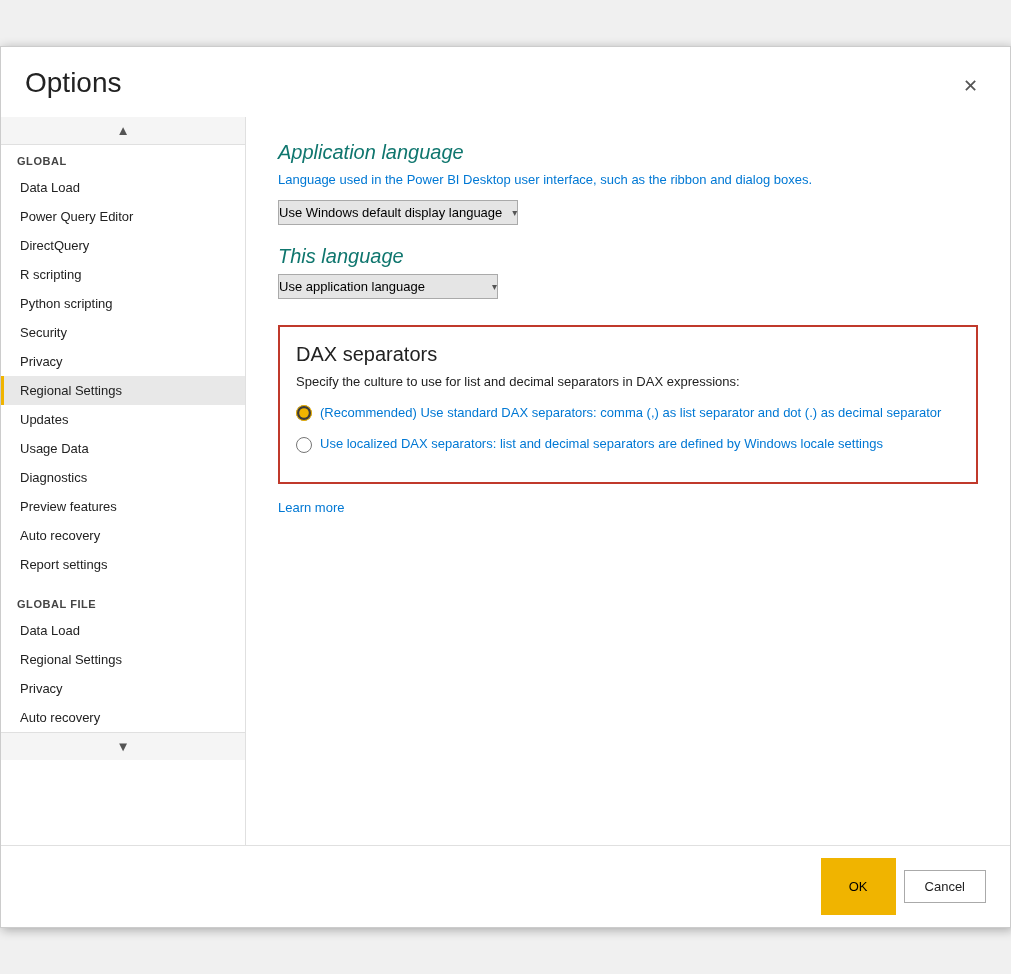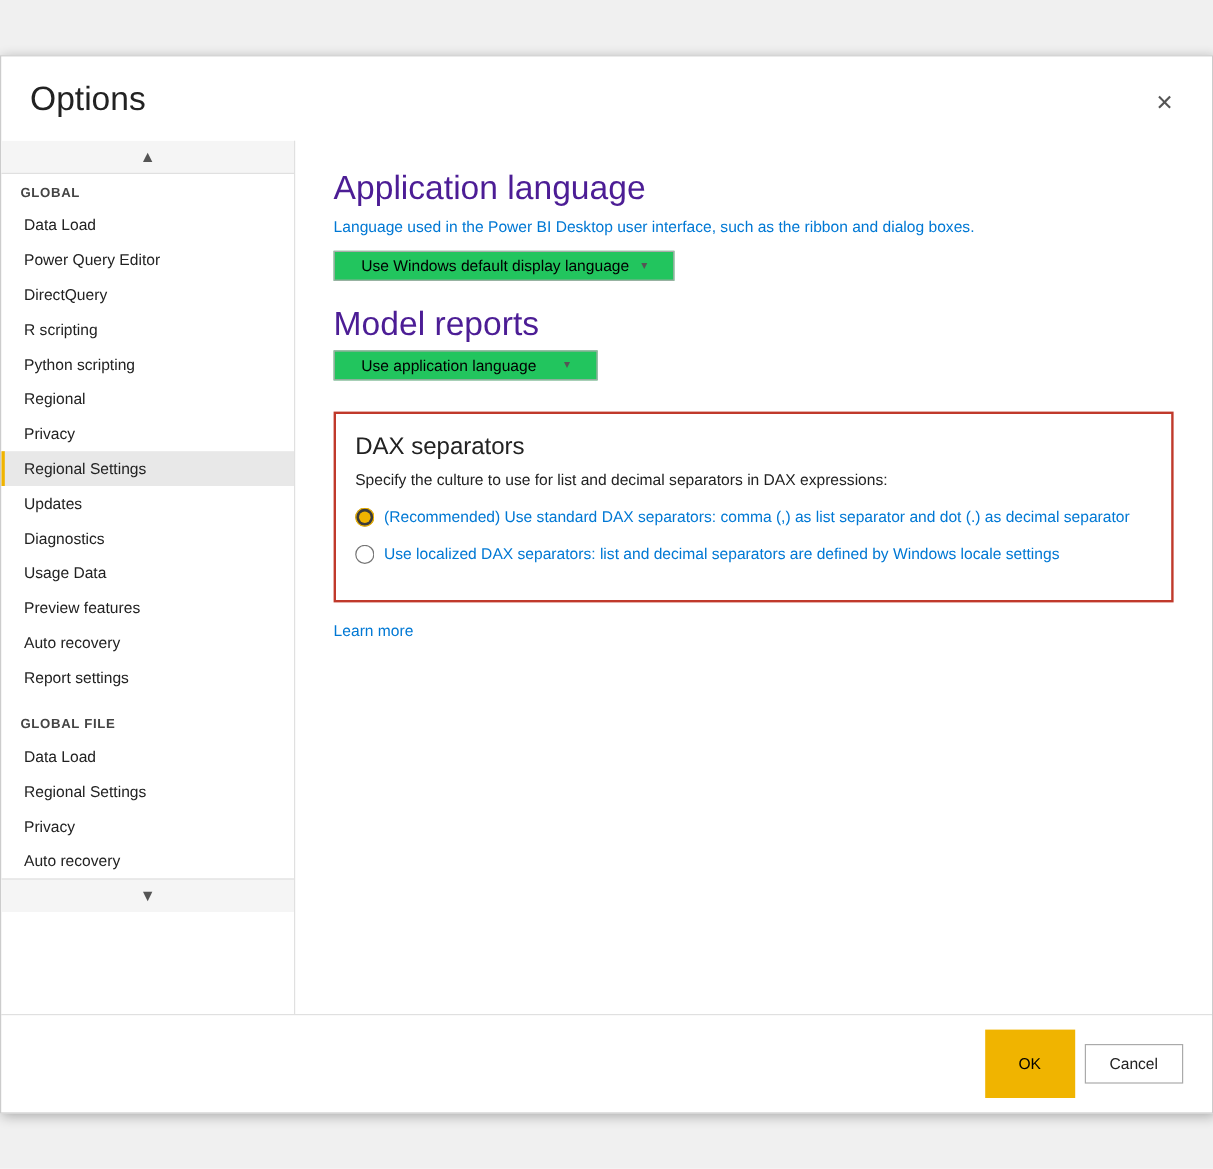--- a/index.html
+++ b/index.html
@@ -98,38 +98,39 @@
       border-top: 1px solid #e0e0e0;
       cursor: pointer;
       color: #555;
     }
     .content-area {
       flex: 1;
       padding: 24px 32px;
       overflow-y: auto;
     }
     .section-title {
-      font-size: 28px;
+      font-size: 20px;
       font-weight: 400;
-      color: #4c1d95;
+      color: #0f766e;
       margin-bottom: 6px;
+      font-style: italic;
     }
     .section-desc {
       color: #0078d4;
       font-size: 13px;
       margin-bottom: 10px;
       line-height: 1.5;
     }
     .dropdown-select {
       display: inline-flex;
       align-items: center;
       border: 1px solid #aaa;
-      padding: 4px 22px;
-      font-size: 13px;
-      background: #22c55e;
+      padding: 4px 0;
+      font-size: 13px;
+      background: #e5e5e5;
       cursor: pointer;
       margin-bottom: 20px;
       min-width: 220px;
       justify-content: space-between;
     }
     .dropdown-select span.arrow {
       margin-left: 10px;
       font-size: 10px;
       color: #555;
     }
@@ -146,21 +147,21 @@
       margin-bottom: 8px;
     }
     .dax-desc {
       font-size: 13px;
       color: #222;
       margin-bottom: 14px;
     }
     .radio-group { margin-top: 6px; }
     .radio-item {
       display: flex;
-      align-items: flex-start;
+      align-items: center;
       margin-bottom: 12px;
       font-size: 13px;
     }
     .radio-item input[type="radio"] {
       margin-top: 2px;
       margin-right: 8px;
       accent-color: #f0b400;
       width: 16px;
       height: 16px;
       flex-shrink: 0;
@@ -233,36 +234,36 @@
       <div class="sidebar-item">
         <span>DirectQuery</span>
       </div>
       <div class="sidebar-item">
         <span>R scripting</span>
       </div>
       <div class="sidebar-item">
         <span>Python scripting</span>
       </div>
       <div class="sidebar-item">
-        <span>Regional</span>
+        <span>Security</span>
       </div>
       <div class="sidebar-item">
         <span>Privacy</span>
       </div>
       <div class="sidebar-item active">
         <span>Regional Settings</span>
       </div>
       <div class="sidebar-item">
         <span>Updates</span>
       </div>
       <div class="sidebar-item">
+        <span>Usage Data</span>
+      </div>
+      <div class="sidebar-item">
         <span>Diagnostics</span>
-      </div>
-      <div class="sidebar-item">
-        <span>Usage Data</span>
       </div>
       <div class="sidebar-item">
         <span>Preview features</span>
       </div>
       <div class="sidebar-item">
         <span>Auto recovery</span>
       </div>
       <div class="sidebar-item">
         <span>Report settings</span>
       </div>
@@ -292,21 +293,21 @@
 
       
       <h2 class="section-title">Application language</h2>
       <p class="section-desc">Language used in the Power BI Desktop user interface, such as the ribbon and dialog boxes.</p>
       <div class="dropdown-select">
         <span>Use Windows default display language</span>
         <span class="arrow">▾</span>
       </div>
 
       
-      <h2 class="section-title">Model reports</h2>
+      <h2 class="section-title">This language</h2>
       <div class="dropdown-select">
         <span>Use application language</span>
         <span class="arrow">▾</span>
       </div>
 
       
       <div class="dax-box">
         <h2 class="dax-title">DAX separators</h2>
         <p class="dax-desc">Specify the culture to use for list and decimal separators in DAX expressions:</p>
         <div class="radio-group">

